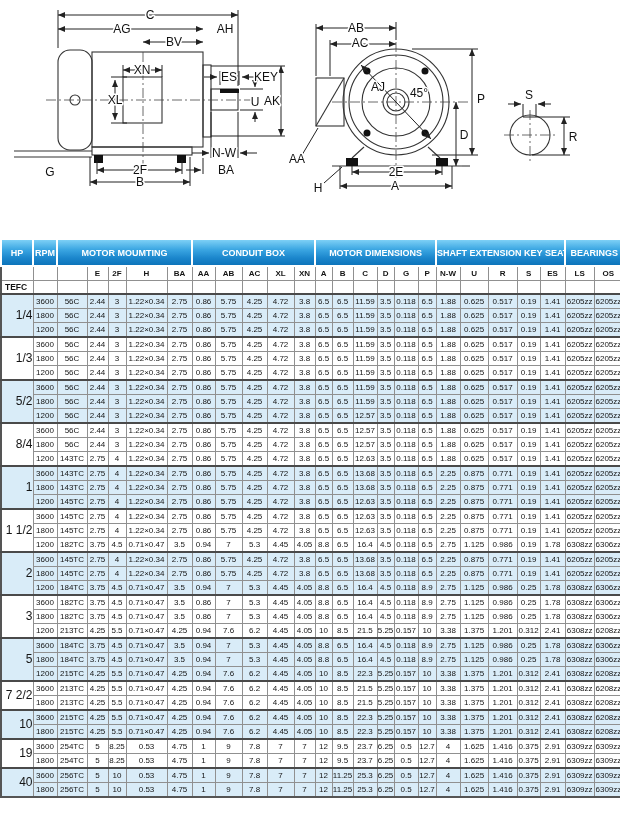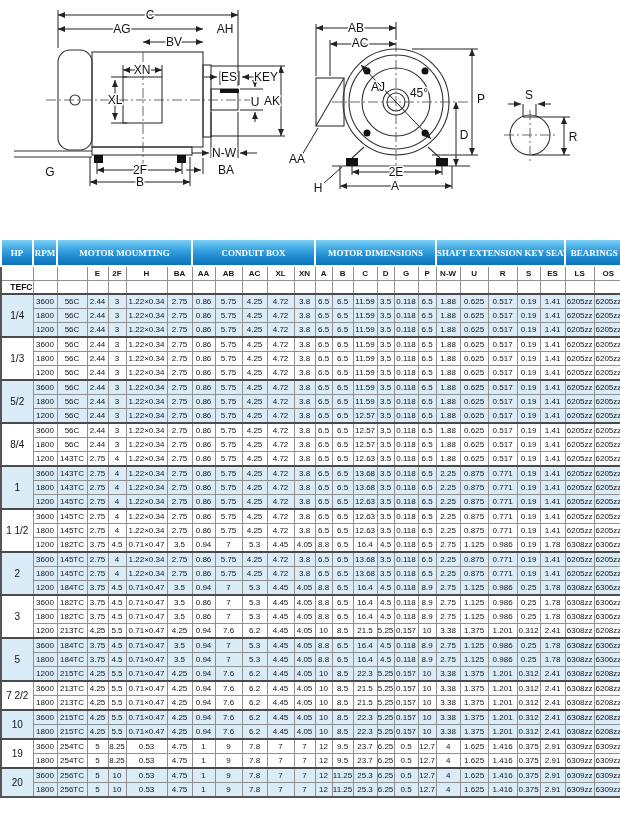--- a/index.html
+++ b/index.html
@@ -8,26 +8,26 @@
   }
   *{box-sizing:border-box;}
   html,body{margin:0;padding:0;}
   body{width:620px;background:#ffffff;font-family:"Liberation Sans",sans-serif;}
   .diagram-wrap{width:620px;height:238px;background:#fff;}
   svg text{font-family:"Liberation Sans",sans-serif;font-size:12px;fill:#111;paint-order:stroke;stroke:#fff;stroke-width:3px;stroke-linejoin:round;text-anchor:middle;}
   table.spec{width:620px;border-collapse:collapse;table-layout:fixed;font-size:8px;color:var(--ink);border:2px solid #555;}
   .spec th,.spec td{border:1px solid var(--grid);text-align:center;vertical-align:middle;padding:0;overflow:hidden;white-space:nowrap;}
   .spec td{height:14px;line-height:13px;}
   .spec th.gh{height:27px;border:2px solid #fff;color:#fff;font-size:9px;font-weight:bold;
-    background:linear-gradient(180deg,var(--header-blue-top) 0%,var(--header-blue-mid) 38%,var(--header-blue-low) 72%,var(--header-blue-bottom) 100%);font-family:Liberation Serif, serif;}
+    background:linear-gradient(180deg,var(--header-blue-top) 0%,var(--header-blue-mid) 38%,var(--header-blue-low) 72%,var(--header-blue-bottom) 100%);}
   .spec th.sh{height:14px;font-size:8px;background:#fff;}
-  .spec td.hp{font-size:10px;}
+  .spec td.hp{font-size:12px;text-align:right;}
   .spec tr.shaded td{background:var(--row-shaded);}
   .spec tr.gs td{border-top:2px solid var(--grid-dark);}
-  .spec tr.tefc td{border-bottom:2px solid var(--grid-dark);height:13px;line-height:12px;text-align:right;}
+  .spec tr.tefc td{border-bottom:2px solid var(--grid-dark);height:13px;line-height:12px;}
   .spec td.section{text-align:left;padding-left:3px;font-weight:bold;font-size:8.5px;}
 </style>
 </head>
 <body>
 
 <div class="diagram-wrap">
 <svg viewBox="0 0 620 238" width="620" height="238">
   <defs>
     <marker id="ae" markerWidth="9" markerHeight="8" refX="7" refY="3" orient="auto" markerUnits="userSpaceOnUse">
           <path d="M0,0 L7,3 L0,6 Z" fill="#222"></path>
@@ -1147,21 +1147,21 @@
         <td>12.7</td>
         <td>4</td>
         <td>1.625</td>
         <td>1.416</td>
         <td>0.375</td>
         <td>2.91</td>
         <td>6309zz</td>
         <td>6309zz</td>
       </tr>
       <tr class="shaded gs">
-        <td rowspan="2" class="hp">20</td>
+        <td rowspan="2" class="hp">40</td>
         <td>3600</td>
         <td>256TC</td>
         <td>5</td>
         <td>10</td>
         <td>0.53</td>
         <td>4.75</td>
         <td>1</td>
         <td>9</td>
         <td>7.8</td>
         <td>7</td>

